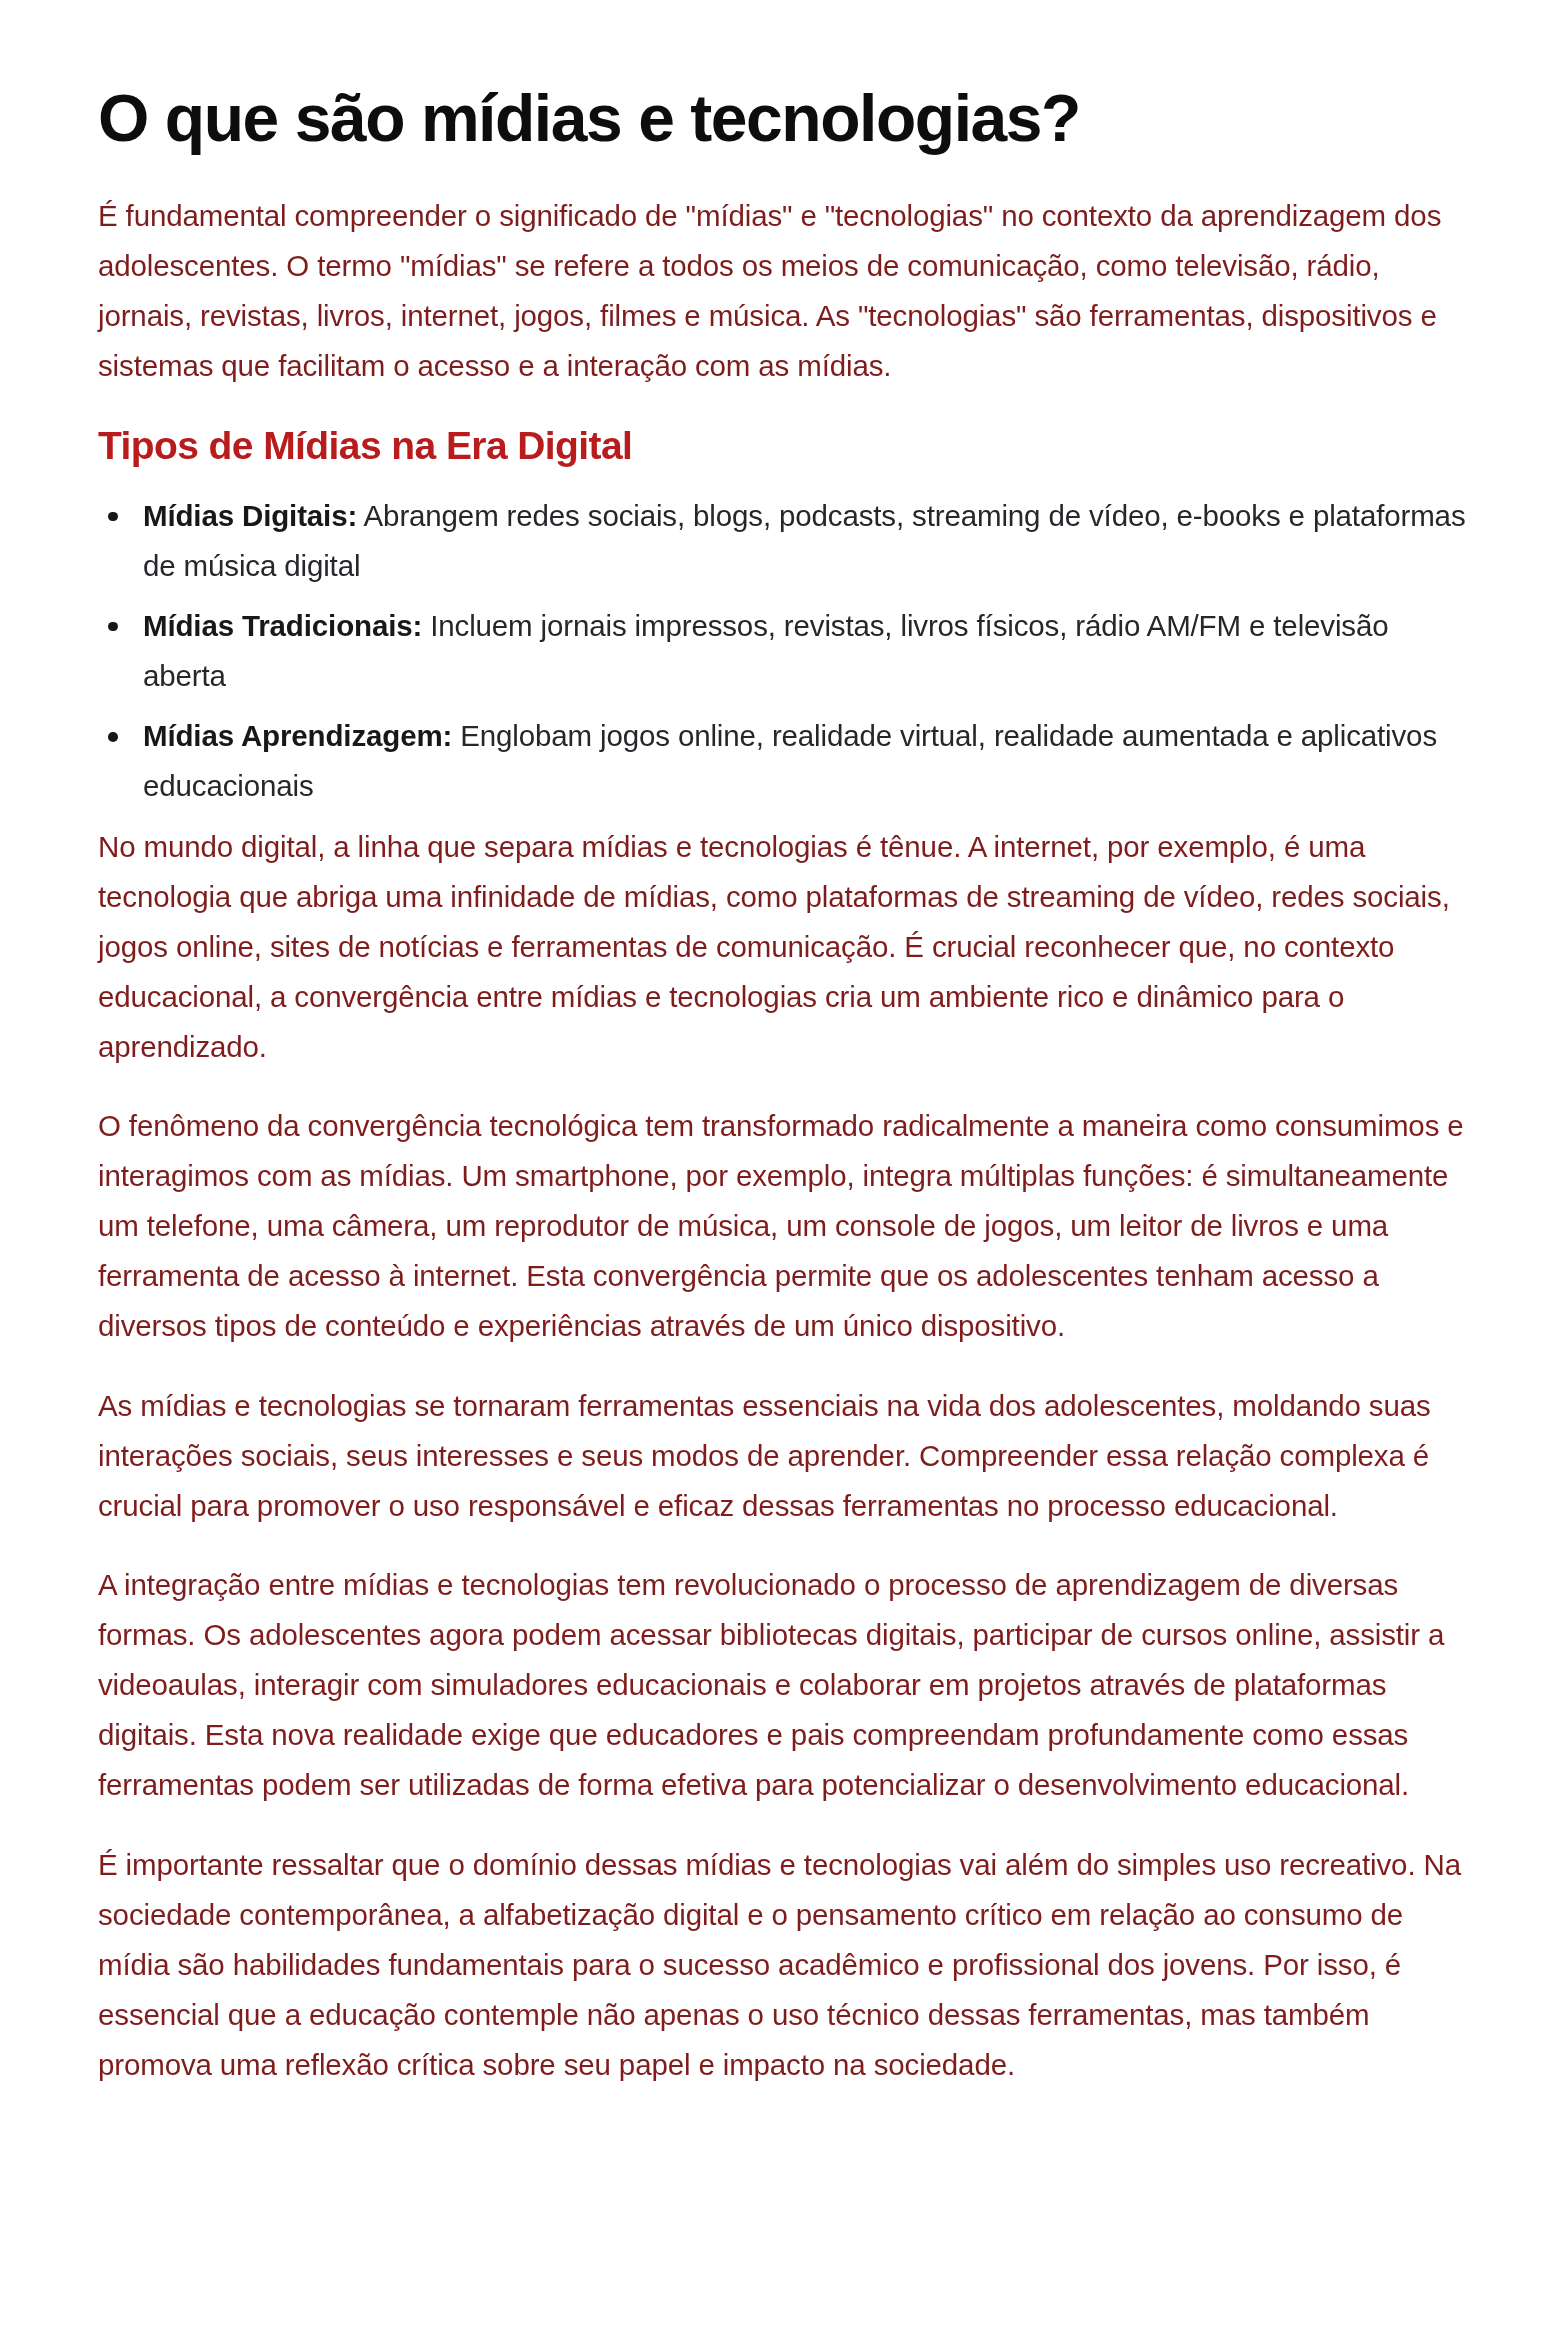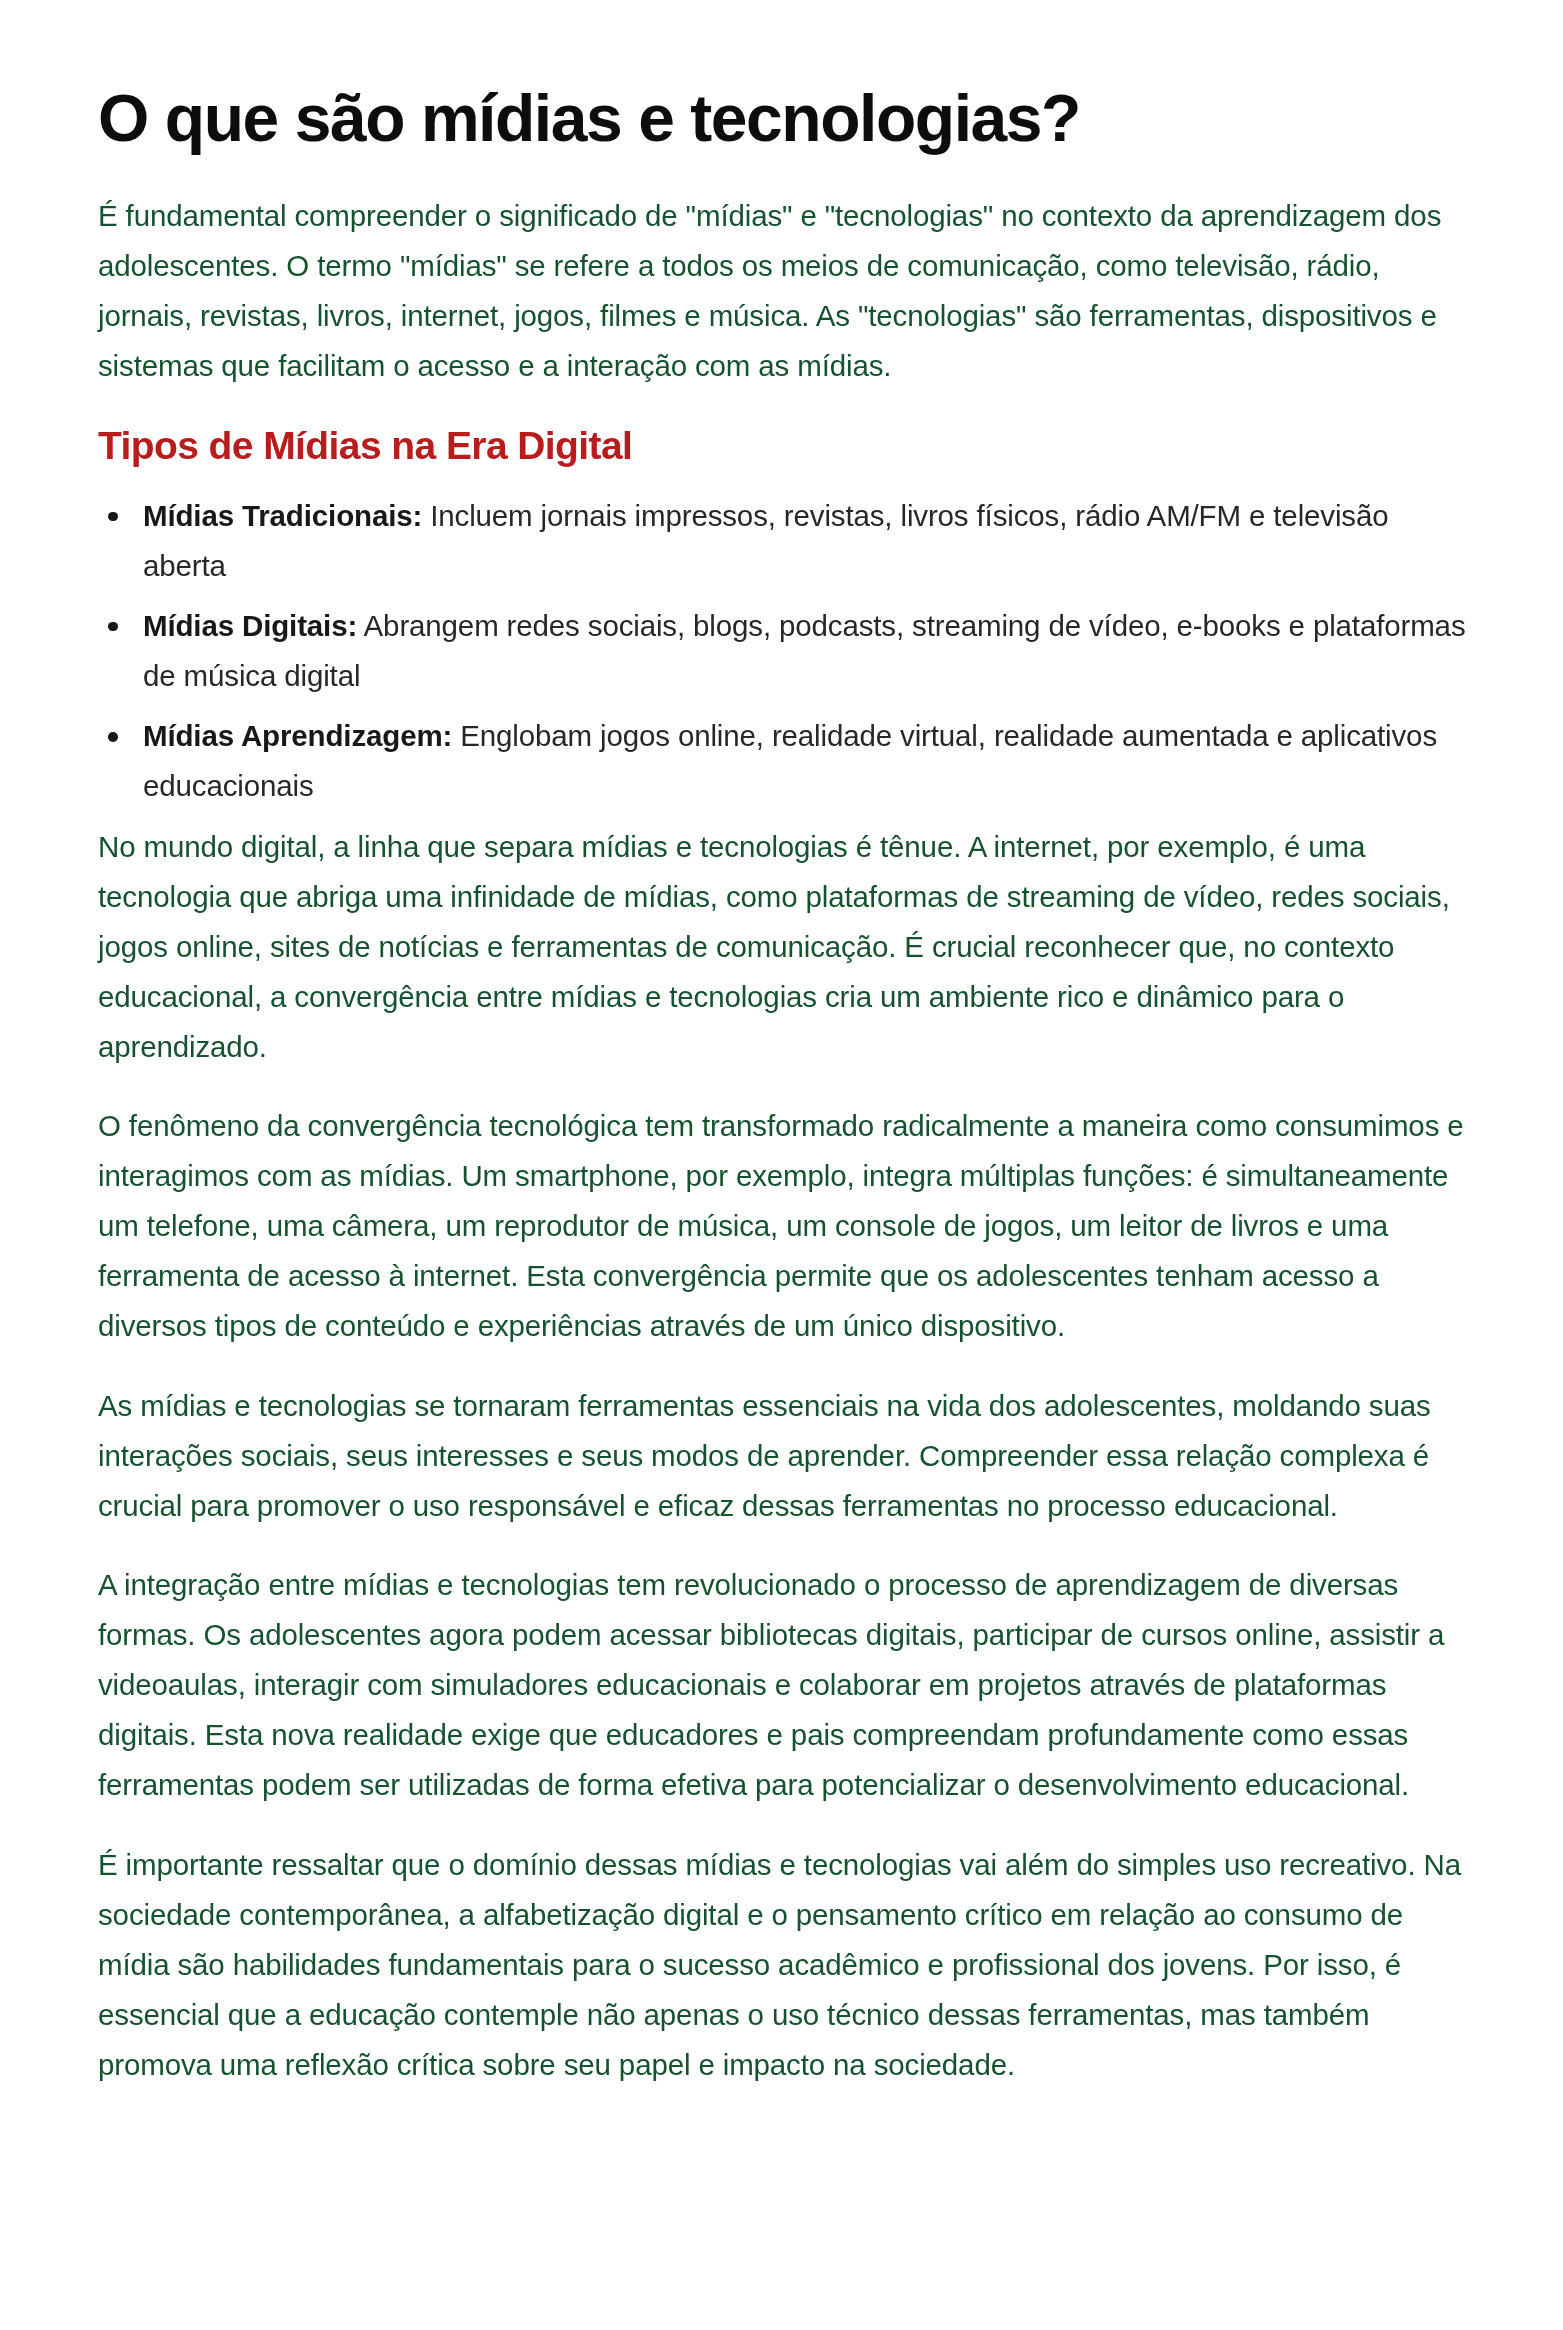--- a/index.html
+++ b/index.html
@@ -33,21 +33,21 @@
     line-height: 49px;
     font-weight: 700;
     color: #b91c1c;
     letter-spacing: -0.015em;
   }
   p.body-paragraph {
     margin: 0 0 29.5px 0;
     font-size: 29.5px;
     line-height: 50px;
     font-weight: 400;
-    color: #14532d;
+    color: #7f1d1d;
   }
   ul.media-types-list {
     list-style: none;
     margin: 0 0 10.4px 0;
     padding: 0;
   }
   ul.media-types-list li {
     position: relative;
     margin: 0 0 10.4px 0;
     padding: 0 0 0 45px;
@@ -79,27 +79,27 @@
   <h1 class="doc-title">O que são mídias e tecnologias?</h1>
 
   <p class="body-paragraph">É fundamental compreender o significado de "mídias" e "tecnologias" no contexto da aprendizagem dos adolescentes. O termo "mídias" se refere a todos os meios de comunicação, como televisão, rádio, jornais, revistas, livros, internet, jogos, filmes e música. As "tecnologias" são ferramentas, dispositivos e sistemas que facilitam o acesso e a interação com as mídias.</p>
 
   <section>
     <h2 class="section-heading">Tipos de Mídias na Era Digital</h2>
 
     <ul class="media-types-list">
       <li>
         <span class="bullet-dot"></span>
-        <span class="bullet-term">Mídias Tradicionais:</span>
-        <span class="bullet-text">Incluem jornais impressos, revistas, livros físicos, rádio AM/FM e televisão aberta</span>
+        <span class="bullet-term">Mídias Digitais:</span>
+        <span class="bullet-text">Abrangem redes sociais, blogs, podcasts, streaming de vídeo, e-books e plataformas de música digital</span>
       </li>
       <li>
         <span class="bullet-dot"></span>
-        <span class="bullet-term">Mídias Digitais:</span>
-        <span class="bullet-text">Abrangem redes sociais, blogs, podcasts, streaming de vídeo, e-books e plataformas de música digital</span>
+        <span class="bullet-term">Mídias Tradicionais:</span>
+        <span class="bullet-text">Incluem jornais impressos, revistas, livros físicos, rádio AM/FM e televisão aberta</span>
       </li>
       <li>
         <span class="bullet-dot"></span>
         <span class="bullet-term">Mídias Aprendizagem:</span>
         <span class="bullet-text">Englobam jogos online, realidade virtual, realidade aumentada e aplicativos educacionais</span>
       </li>
     </ul>
 
     <p class="body-paragraph">No mundo digital, a linha que separa mídias e tecnologias é tênue. A internet, por exemplo, é uma tecnologia que abriga uma infinidade de mídias, como plataformas de streaming de vídeo, redes sociais, jogos online, sites de notícias e ferramentas de comunicação. É crucial reconhecer que, no contexto educacional, a convergência entre mídias e tecnologias cria um ambiente rico e dinâmico para o aprendizado.</p>
   </section>

